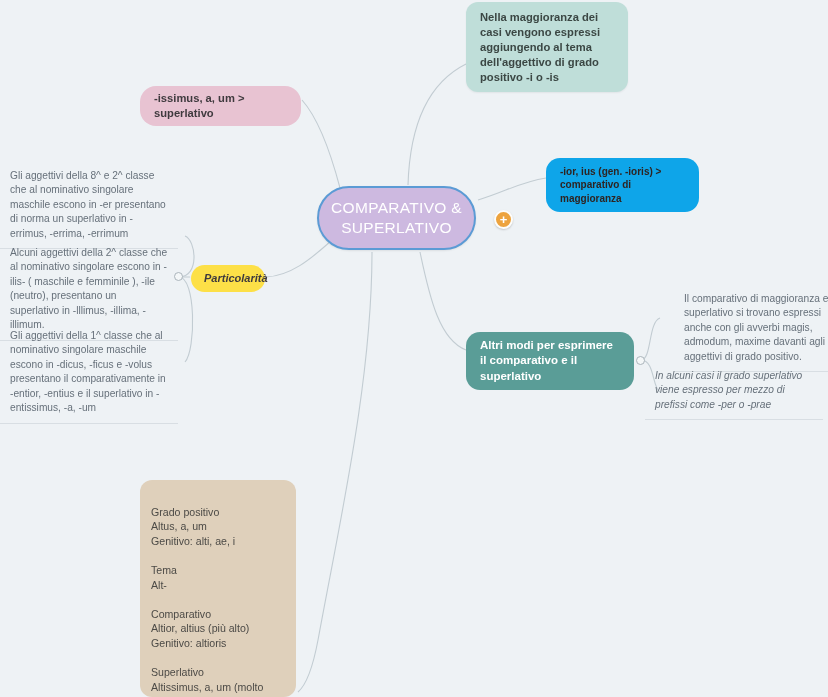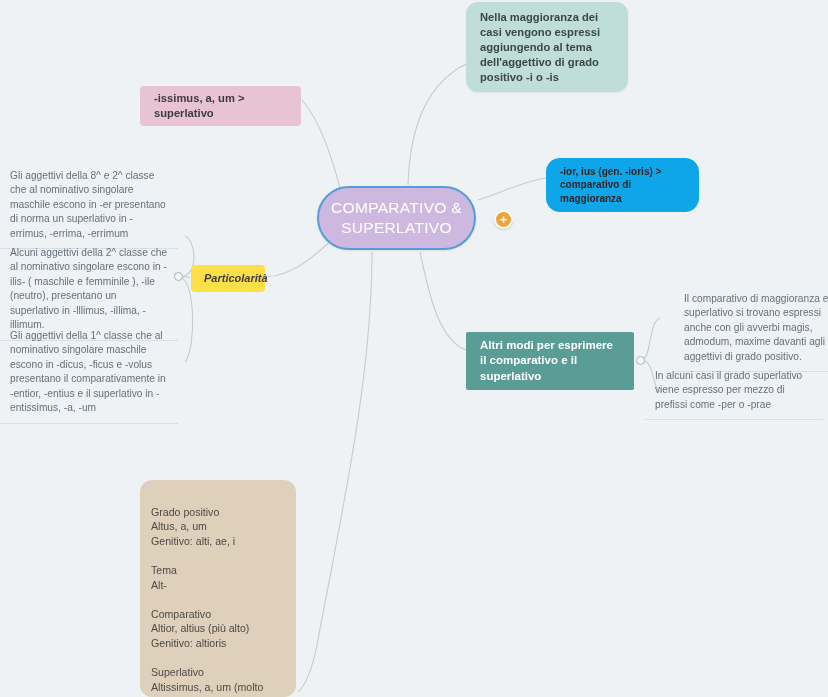--- a/index.html
+++ b/index.html
@@ -48,21 +48,21 @@
     display: flex;
     align-items: center;
     justify-content: center;
     text-align: center;
     line-height: 1.32;
     box-shadow: 0 1px 2px rgba(0,0,0,.08);
   }
 
   
   .pill {
-    border-radius: 4px;
+    border-radius: 16px;
     display: flex;
     align-items: center;
     line-height: 1.33;
     box-sizing: border-box;
   }
   .pill-pink {
     left: 140px;
     top: 86px;
     width: 161px;
     min-height: 25px;
@@ -113,37 +113,37 @@
   .pill-teal {
     left: 466px;
     top: 332px;
     width: 168px;
     min-height: 36px;
     background: #5a9d97;
     color: #ffffff;
     font-size: 11.5px;
     font-weight: bold;
     padding: 6px 14px;
-    border-radius: 2px;
+    border-radius: 14px;
   }
 
   
   .plain {
     color: #66707a;
     font-size: 10.2px;
     line-height: 1.42;
     padding: 4px 10px 7px 10px;
     border-bottom: 1px solid #d8dee3;
     box-sizing: border-box;
   }
   .p-left1 { left: 0px;   top: 165px; width: 178px; }
   .p-left2 { left: 0px;   top: 242px; width: 178px; }
   .p-left3 { left: 0px;   top: 325px; width: 178px; }
   .p-right1{ left: 674px; top: 288px; width: 178px; }
-  .p-right2{ left: 645px; top: 365px; width: 178px; }
+  .p-right2{ left: 645px; top: 365px; width: 178px; font-style: italic; }
 
   
   .tanbox {
     left: 140px;
     top: 480px;
     width: 156px;
     height: 217px;
     background: #dfd0bb;
     border-radius: 12px;
     color: #4c4a46;

